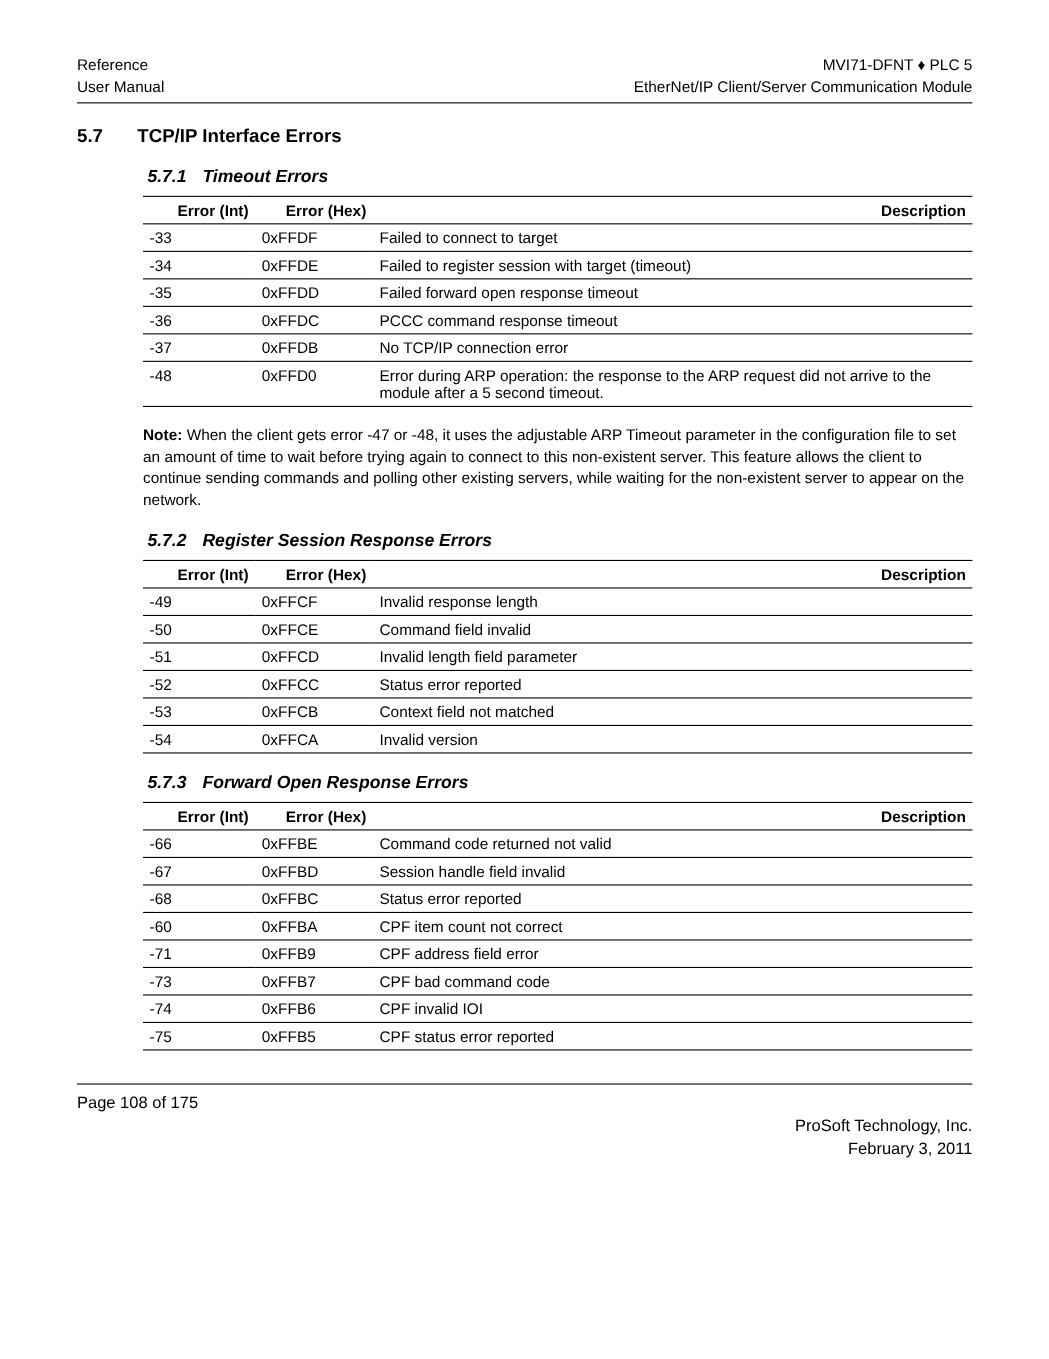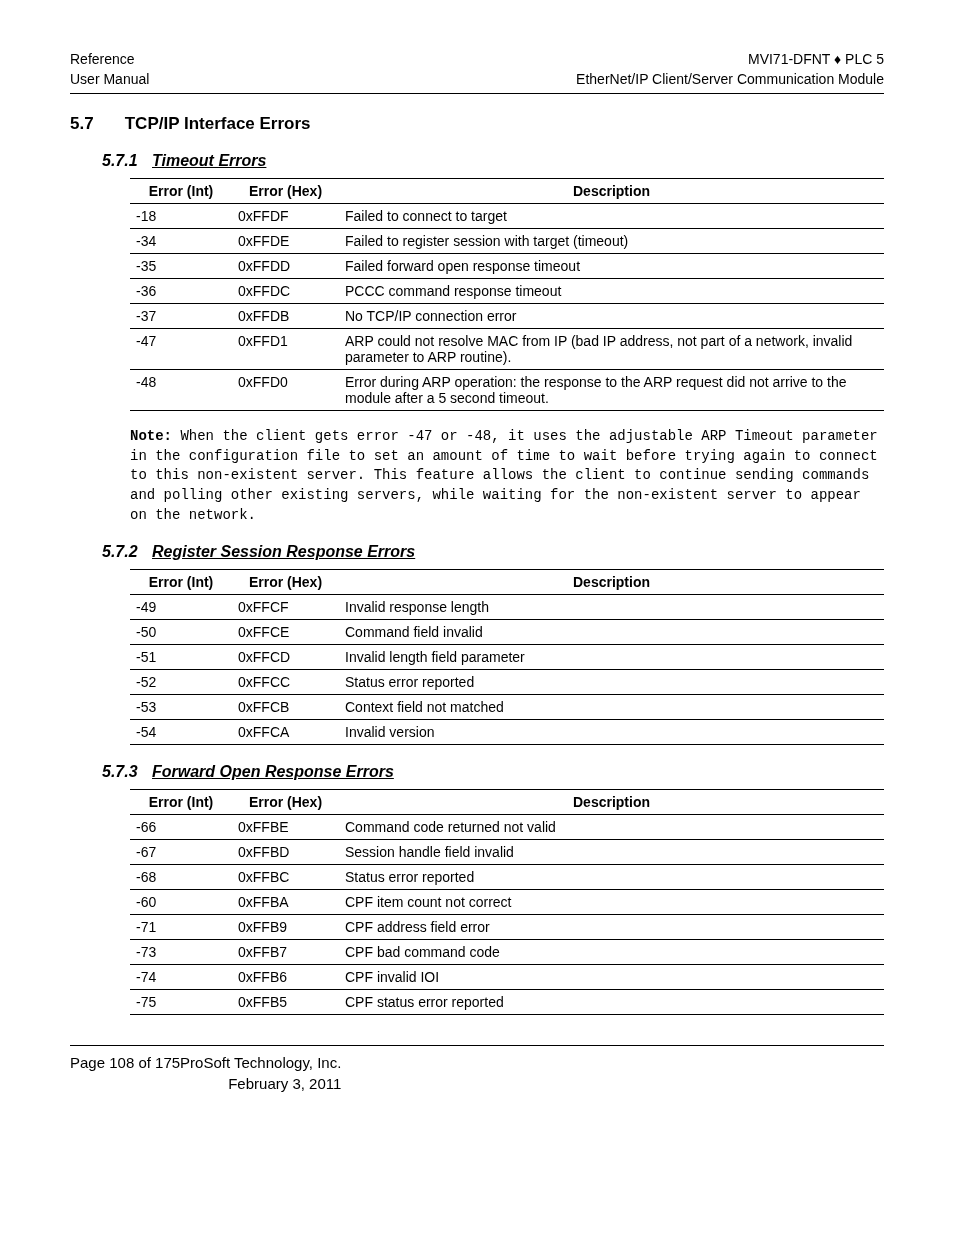--- a/index.html
+++ b/index.html
@@ -30,72 +30,71 @@
   .section-title {
     font-weight: bold;
     font-size: 17px;
     margin: 14px 0 8px 0;
   }
   .section-number {
     display: inline-block;
     width: 50px;
   }
   .subsection {
-    margin-left: 32px;
+    margin-left: 64px;
     font-style: italic;
     font-weight: bold;
     font-size: 16px;
     margin-top: 18px;
     margin-bottom: 8px;
-    text-decoration: underline;
   }
   .subsection .num {
     display: inline-block;
     width: 50px;
     font-style: italic;
     font-weight: bold;
   }
   table {
     border-collapse: collapse;
     width: calc(100% - 60px);
     margin-left: 60px;
     margin-top: 4px;
     font-size: 14px;
   }
   thead th {
-    text-align: center;
+    text-align: right;
     font-weight: bold;
     padding: 4px 6px;
     border-top: 1.5px solid #000;
     border-bottom: 1px solid #000;
   }
   tbody td {
     padding: 4px 6px;
     border-bottom: 1px solid #000;
     vertical-align: top;
   }
   .col-int { width: 90px; }
   .col-hex { width: 95px; }
   .note {
     margin-left: 60px;
     margin-top: 16px;
     font-size: 14px;
     line-height: 1.4;
-    font-family: Liberation Mono, monospace;
   }
   .footer-rule {
     border: none;
     border-top: 1px solid #000;
     margin: 30px 0 6px 0;
   }
   .footer {
     display: flex;
-    justify-content: flex-start;
+    justify-content: flex-end;
     font-size: 15px;
     line-height: 1.4;
+    flex-direction: column;
   }
   .footer .right {
     text-align: right;
   }
 </style>
 </head>
 <body>
 
 <div class="header-top">
   <div class="left">
@@ -119,21 +118,21 @@
     <table>
       <thead>
         <tr>
           <th class="col-int">Error (Int)</th>
           <th class="col-hex">Error (Hex)</th>
           <th>Description</th>
         </tr>
       </thead>
       <tbody>
         <tr>
-          <td>-18</td>
+          <td>-33</td>
           <td>0xFFDF</td>
           <td>Failed to connect to target</td>
         </tr>
         <tr>
           <td>-34</td>
           <td>0xFFDE</td>
           <td>Failed to register session with target (timeout)</td>
         </tr>
         <tr>
           <td>-35</td>
@@ -142,25 +141,20 @@
         </tr>
         <tr>
           <td>-36</td>
           <td>0xFFDC</td>
           <td>PCCC command response timeout</td>
         </tr>
         <tr>
           <td>-37</td>
           <td>0xFFDB</td>
           <td>No TCP/IP connection error</td>
-        </tr>
-        <tr>
-          <td>-47</td>
-          <td>0xFFD1</td>
-          <td>ARP could not resolve MAC from IP (bad IP address, not part of a network, invalid parameter to ARP routine).</td>
         </tr>
         <tr>
           <td>-48</td>
           <td>0xFFD0</td>
           <td>Error during ARP operation: the response to the ARP request did not arrive to the module after a 5 second timeout.</td>
         </tr>
       </tbody>
     </table>
     <div class="note"><b>Note:</b><span> When the client gets error -47 or -48, it uses the adjustable ARP Timeout parameter in the configuration file to set an amount of time to wait before trying again to connect to this non-existent server. This feature allows the client to continue sending commands and polling other existing servers, while waiting for the non-existent server to appear on the network.</span></div>
     <div class="subsection"><span class="num">5.7.2</span><span>Register Session Response Errors</span></div>

